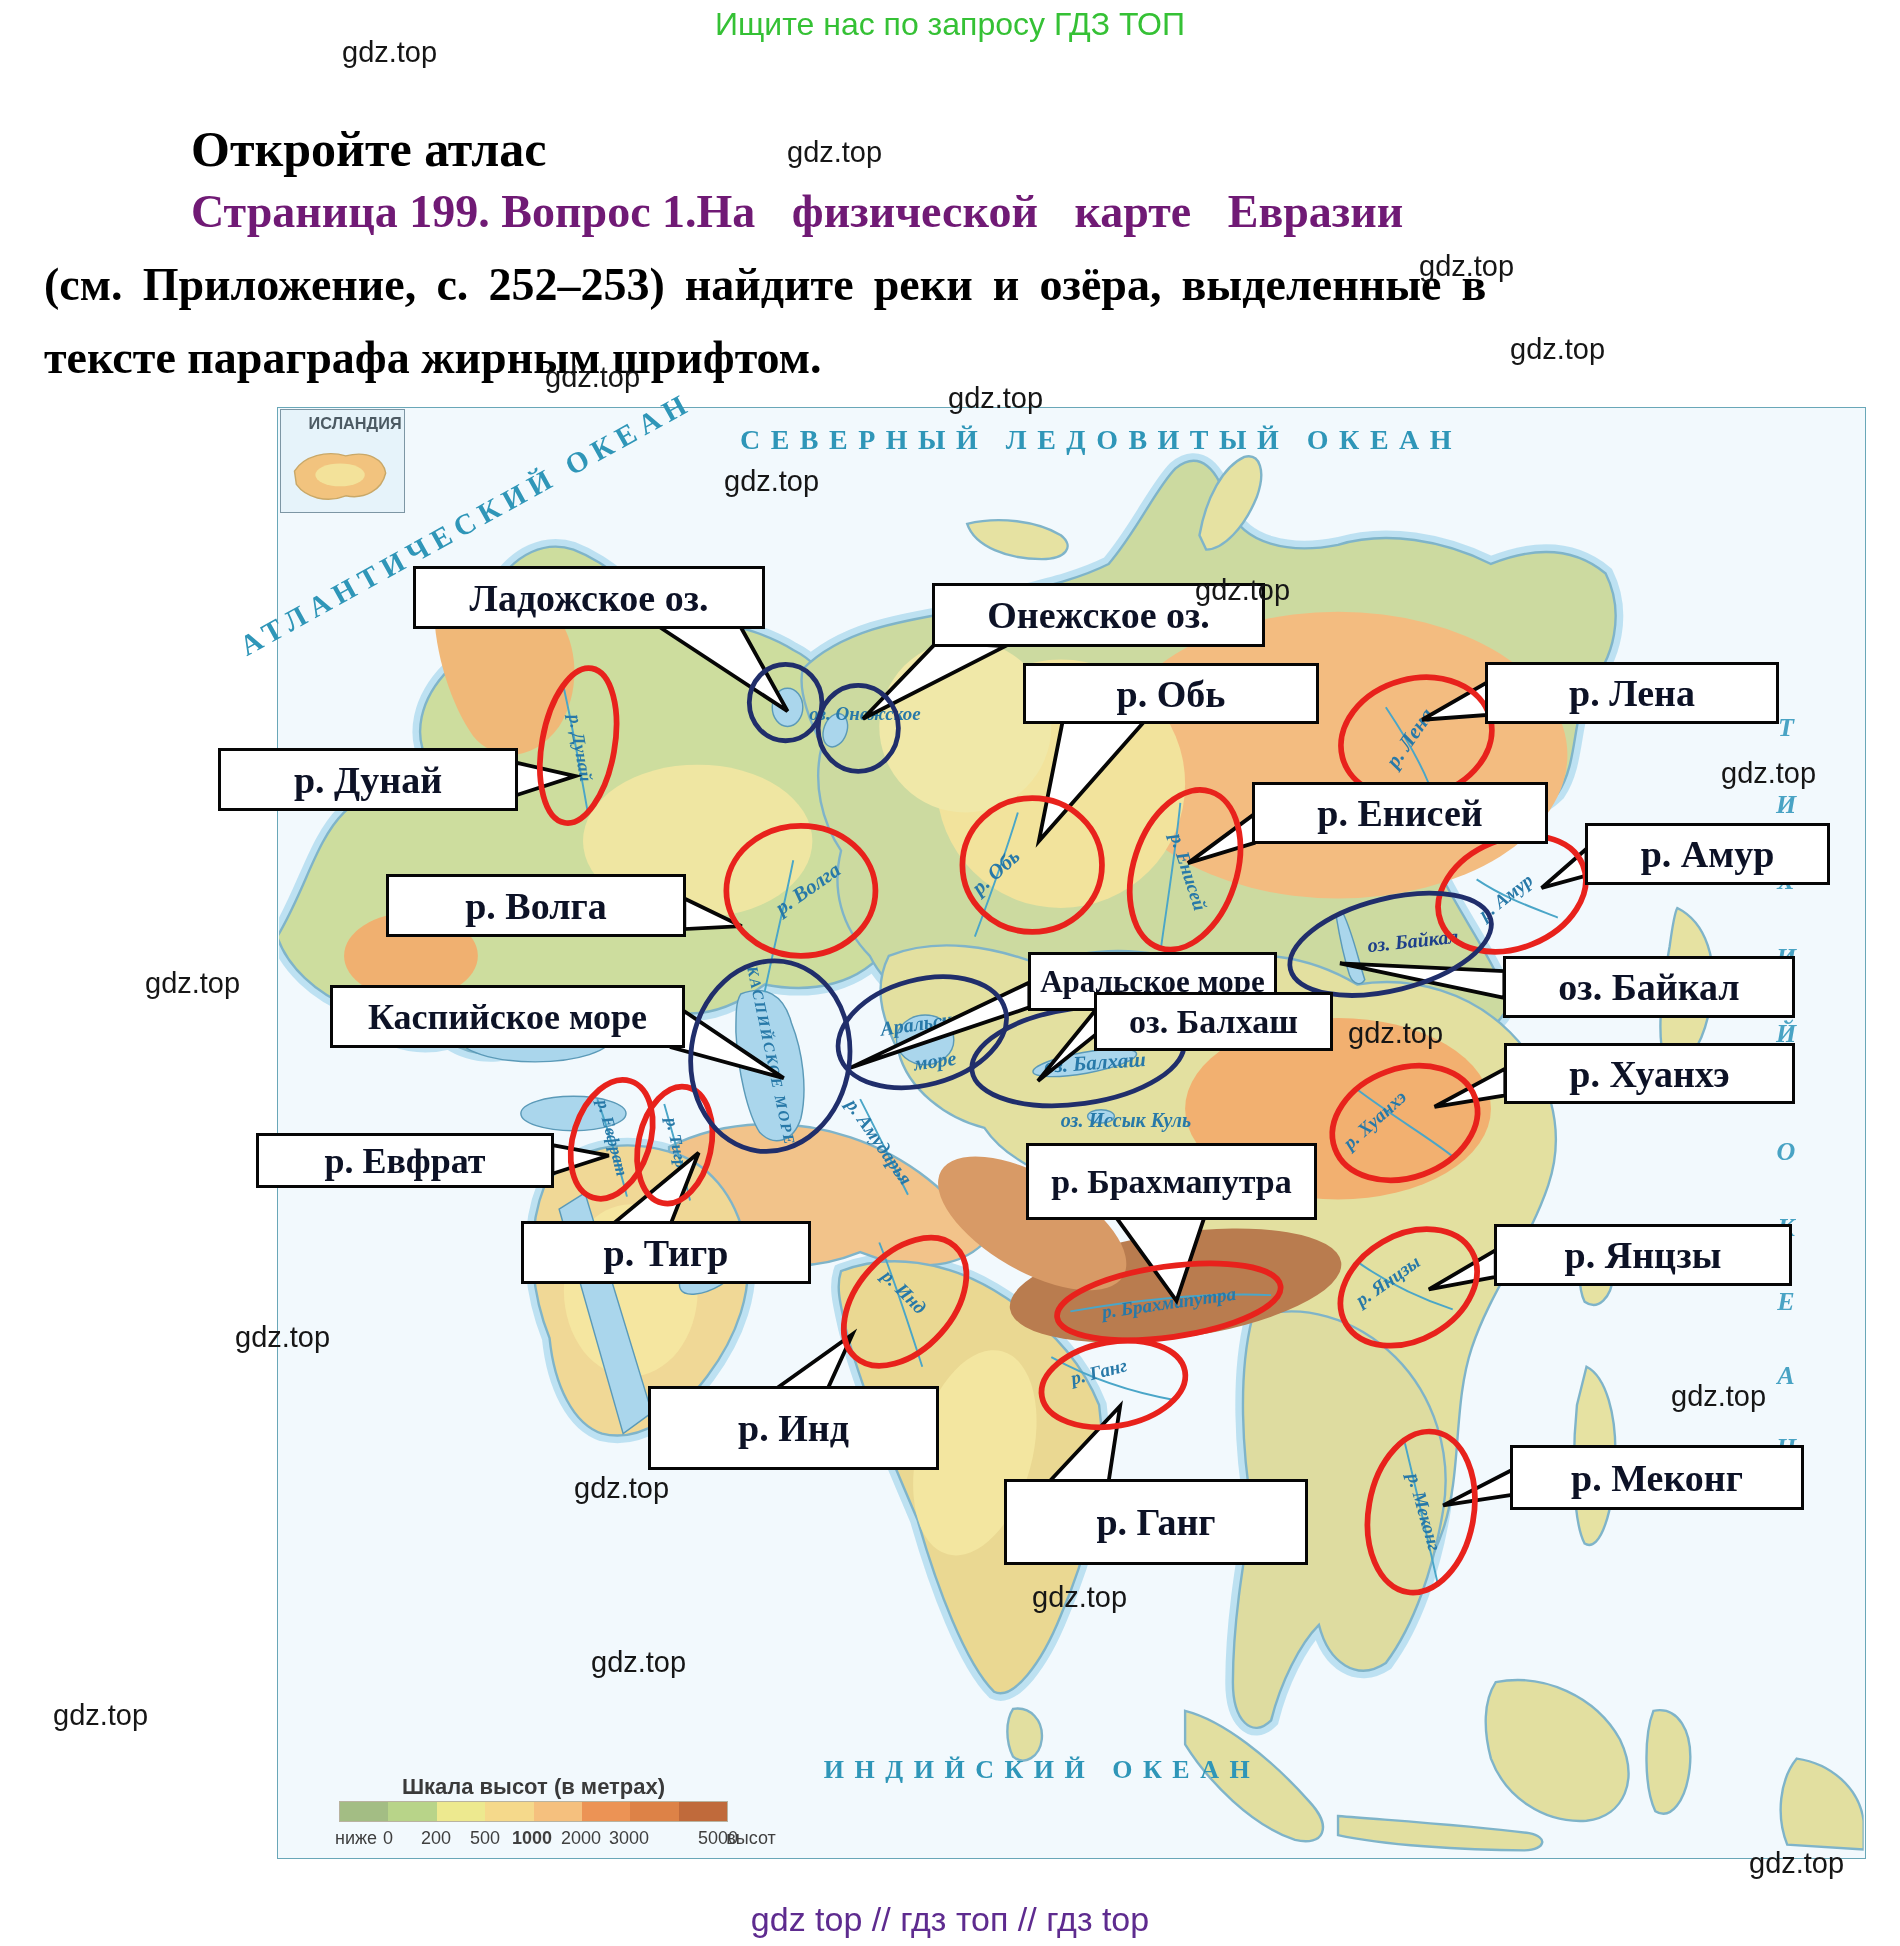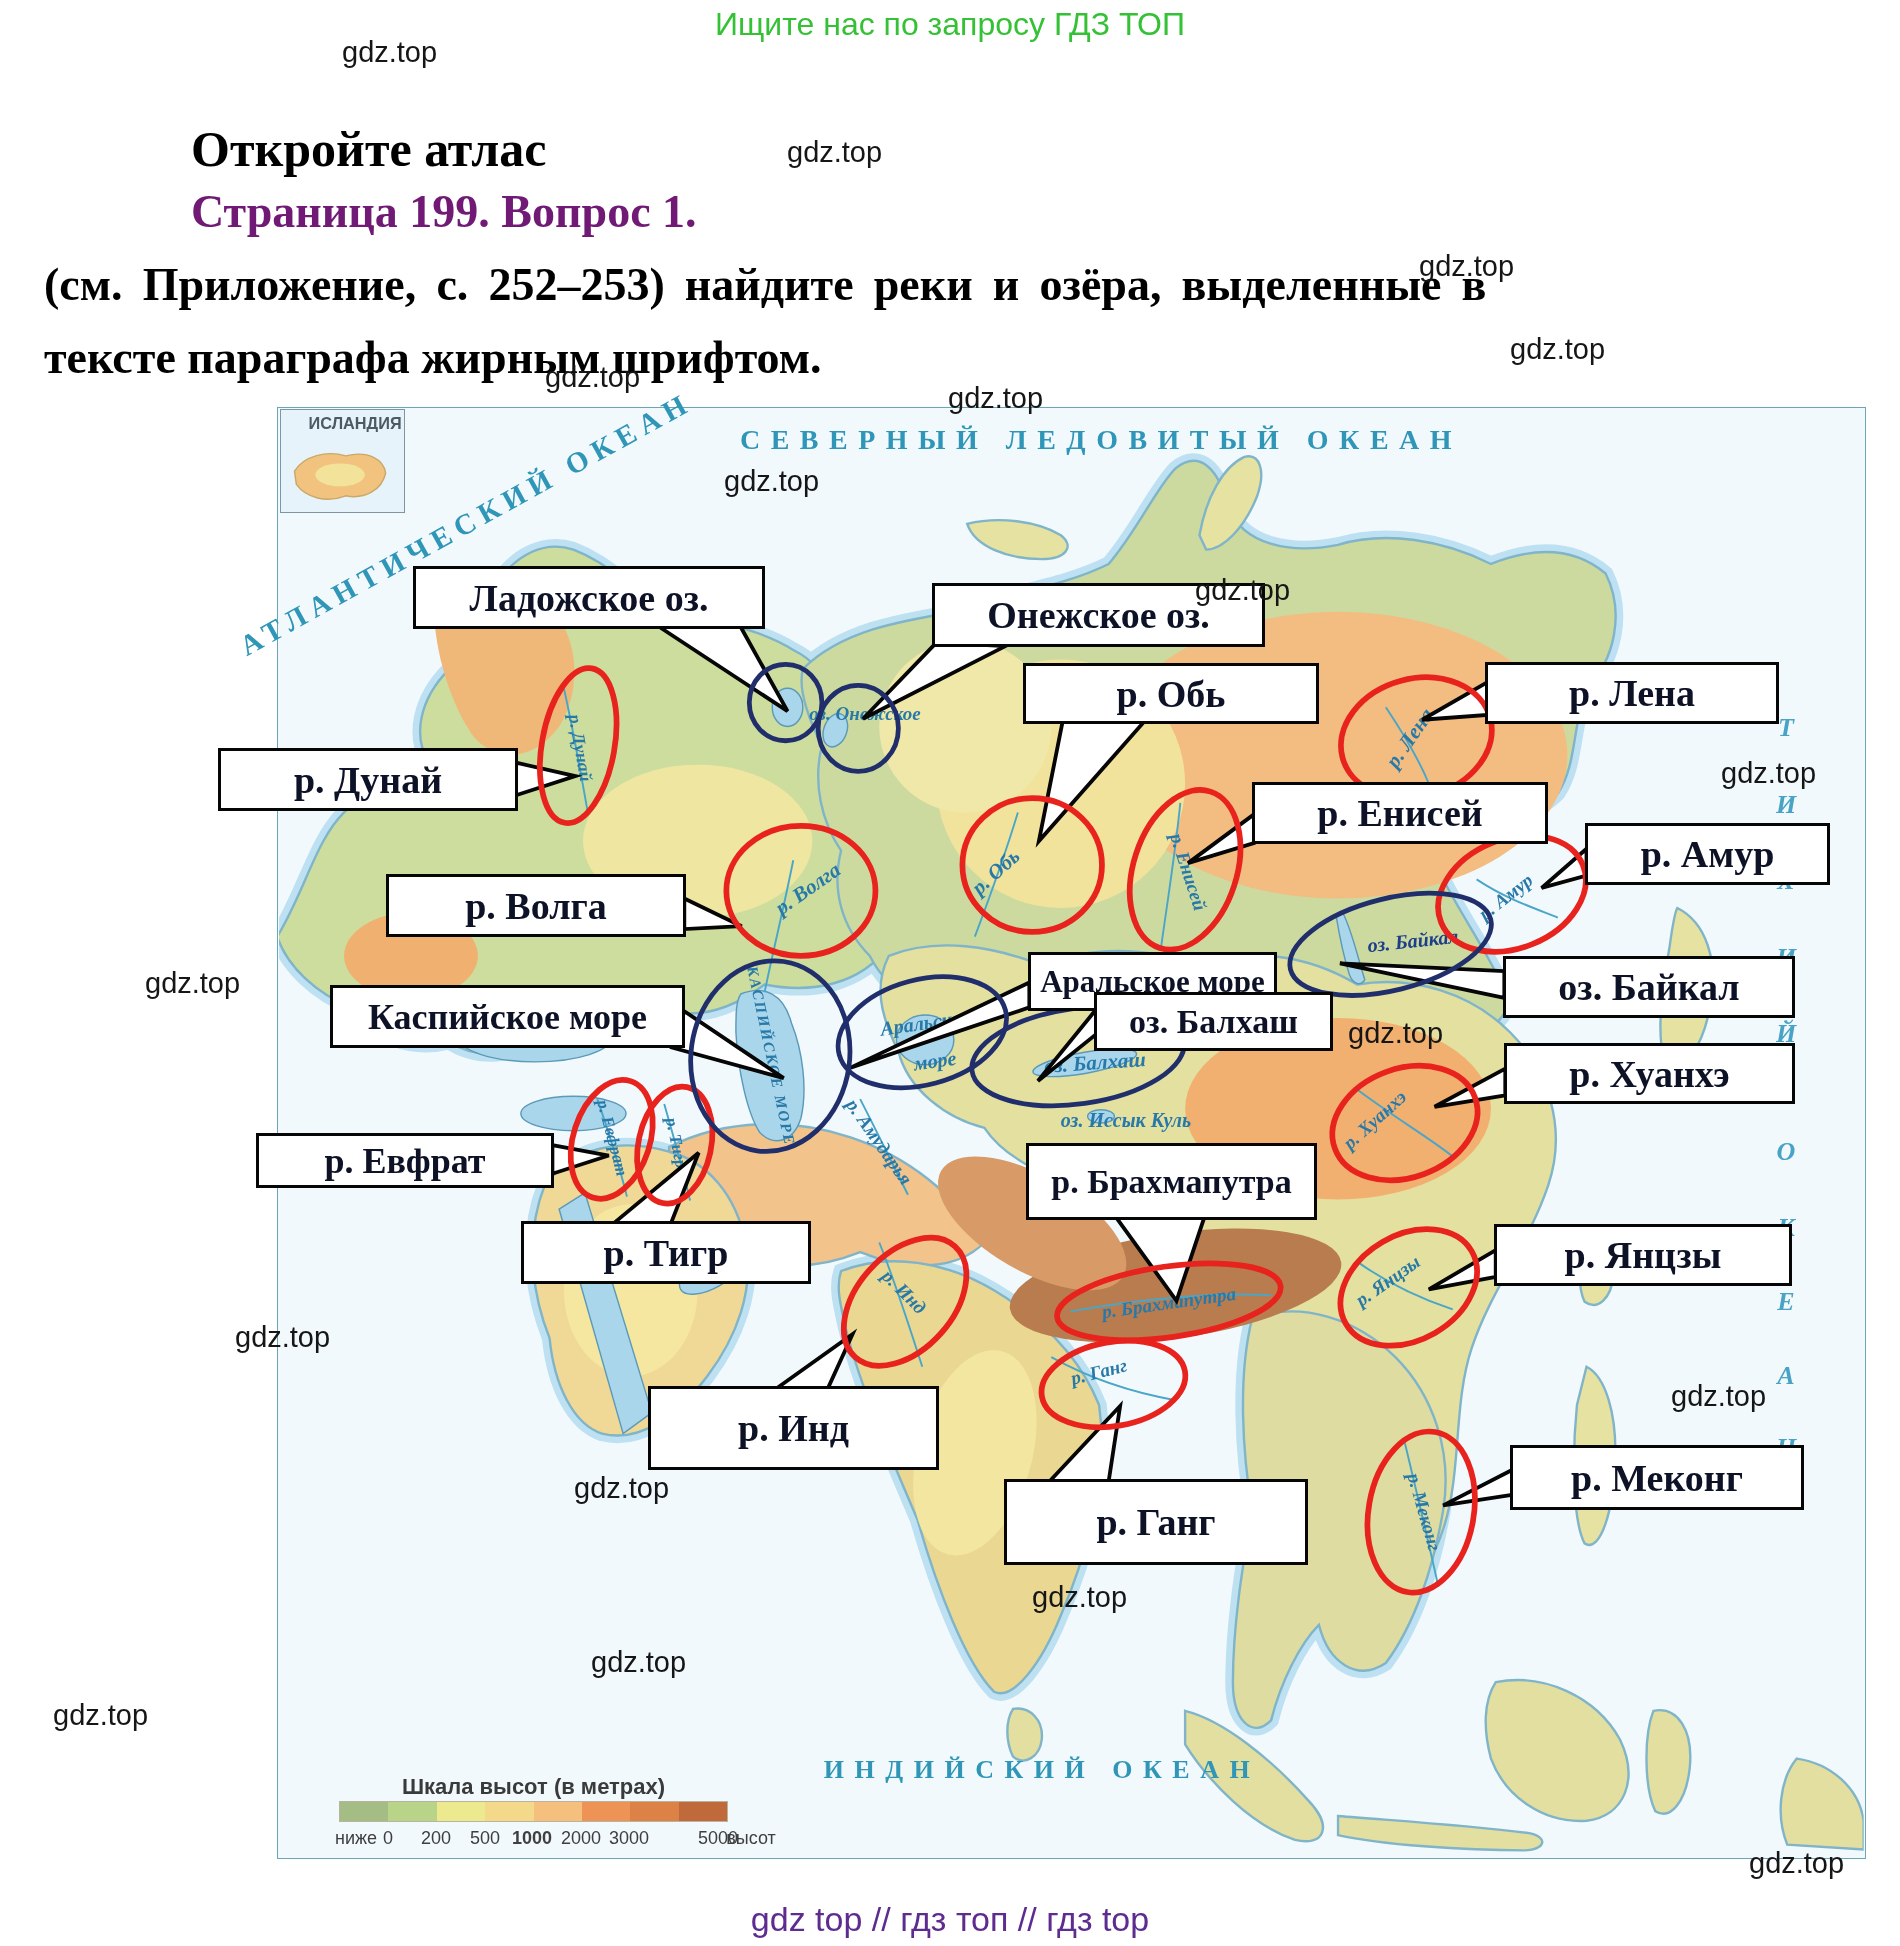--- a/index.html
+++ b/index.html
@@ -48,20 +48,21 @@
   #footer{top:1900px;left:0;width:100%;text-align:center;z-index:5;
           font-family:"Liberation Sans",sans-serif;font-size:34px;}
 </style>
 </head>
 <body>
 
 <div class="abs" id="promo" style="color: rgb(53, 193, 53);">Ищите нас по запросу ГДЗ ТОП</div>
 <div class="abs" id="title">Откройте атлас</div>
 <div class="abs" id="line1">
   <span>Страница 199. Вопрос 1.</span>
+  <span class="r">На физической карте Евразии</span>
 </div>
 <div class="abs" id="line2">(см. Приложение, с. 252–253) найдите реки и озёра, выделенные в</div>
 <div class="abs" id="line3">тексте параграфа жирным шрифтом.</div>
 
 <div class="abs" id="map-frame"></div>
 
 <svg id="land-svg" width="1900" height="1946" viewBox="0 0 1988 2036">
   <defs>
       <clipPath id="mapclip">
         <rect x="292" y="428" width="1658" height="1515"></rect>

